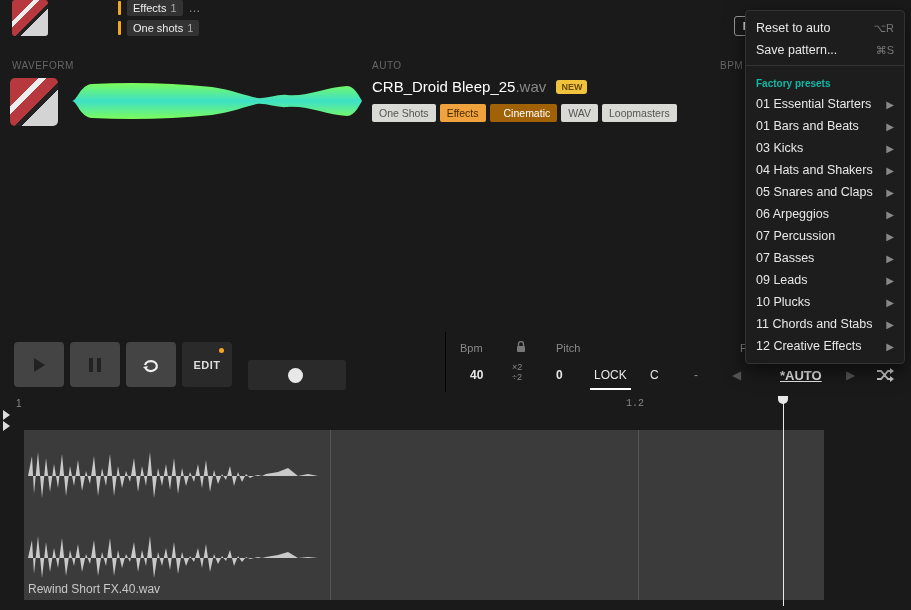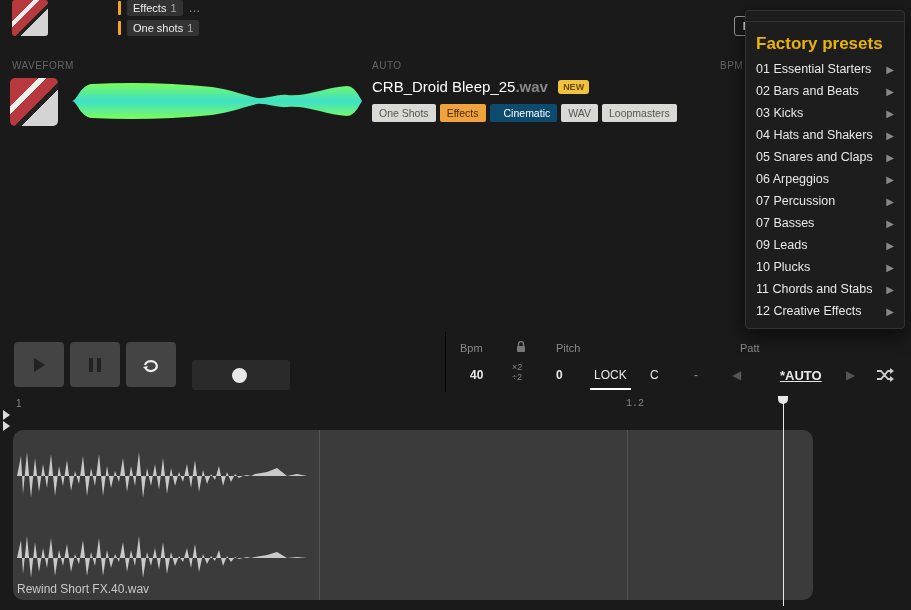--- a/index.html
+++ b/index.html
@@ -23,27 +23,27 @@
   .hdrrow .nm { position:absolute; left:362px; }
   .hdrrow .bpm { position:absolute; left:710px; }
 
   
   .sample { position:absolute; left:10px; top:78px; right:10px; height:50px; }
   .thmb { width:48px; height:48px; border-radius:5px;
     background:linear-gradient(135deg,#b7383d 0 30%,#eee 30% 38%,#b7383d 38% 55%,#222 55% 62%,#d4d4d4 62%); position:absolute; left:0; top:0; }
   .wave-prev { position:absolute; left:62px; top:4px; width:290px; height:38px; }
   .name-area { position:absolute; left:362px; top:0; }
   .sname { color:#fff; font-size:15px; }
-  .sname .ext { color:#888;font-weight:bold; }
+  .sname .ext { color:#888; }
   .new-badge { display:inline-block; background:#f0c33c; color:#6b4a00; font-size:9px; font-weight:bold; padding:2px 5px; border-radius:3px; margin-left:6px; vertical-align:2px;}
   .tagpills { margin-top:8px; display:flex; gap:4px; }
   .tp { font-size:10.5px; padding:3px 7px; border-radius:2px; color:#4a2a00; }
   .tp.grey { background:#d9d9d5; color:#555; }
   .tp.orange { background:#f0a33c; }
-  .tp.dorange { background:#0c4a6e; color:#fff;padding-left:14px; }
+  .tp.dorange { background:#a16207; color:#fff;padding-left:14px; }
 
   
 
   
   .tbar { position:absolute; left:0; top:332px; right:0; height:60px; display:flex; }
   .tleft { display:flex; padding:10px 0 10px 14px; gap:6px; }
   .btn-sq { width:50px; height:45px; background:#444; border-radius:4px; display:flex; align-items:center; justify-content:center; cursor:pointer; }
   .edit-btn { position:relative; background:#2a2a2a; color:#ddd; font-size:11px; font-weight:bold; letter-spacing:0.5px;}
   .edit-dot { position:absolute; top:6px; right:8px; width:5px; height:5px; border-radius:50%; background:#f5a623;}
   .slider { margin-left:10px; margin-top:10px; position:relative; width:98px; height:45px; display:flex; align-items:center; }
@@ -72,32 +72,32 @@
   .v-shuf { left:416px; color:#ccc;}
 
   
   .ruler { position:absolute; left:12px; right:10px; top:398px; height:14px; color:#888; font-size:10px;}
   .ruler .m1 { position:absolute; left:4px; }
   .ruler .m12 { position:absolute; left:614px;font-family:Liberation Mono, monospace; }
   .slice-mark { position:absolute; left:0; top:410px; width:16px; }
   .tri-r { width:0;height:0;border-top:5px solid transparent;border-bottom:5px solid transparent;border-left:7px solid #ddd; margin-bottom:1px; margin-left:3px;}
 
   
-  .editwave { position:absolute; left:13px; top:430px; width:800px; height:170px; background:#3b3b3b;border-radius:10px; }
+  .editwave { position:absolute; left:24px; top:430px; width:800px; height:170px; background:#3b3b3b; }
   .editwave .gridline { position:absolute; top:0; bottom:0; width:1px; background:#555; }
   .editwave .wave { position:absolute; left:4px; width:100%; }
   .wfname { position:absolute; left:4px; bottom:4px; color:#c8c8c8; font-size:12px; }
   .playline { position:absolute; top:396px; height:210px; width:1px; background:#e8e8e8;}
   .playhead { position:absolute; width:10px; height:8px; background:#e8e8e8; border-radius:0 0 5px 5px; transform:translateX(-50%);}
 
   
   .ddmenu { position:absolute; right:6px; top:10px; width:160px; background:#1d1d1d; border:1px solid #333; border-radius:4px; padding:6px 0; box-shadow:0 6px 20px rgba(0,0,0,0.6); z-index:50;}
   .ddrow { position:relative; padding:4px 10px; font-size:12.5px; color:#e8e8e8; cursor:pointer; display:flex; justify-content:space-between; align-items:center;}
   .ddrow .sc { color:#777; font-size:11px;}
-  .ddhdr { padding:8px 10px 4px; font-size:17px; font-weight:bold; color:#eab308;}
+  .ddhdr { padding:8px 10px 4px; font-size:10px; font-weight:bold; color:#14b8a6;}
   .ddsep { height:1px; background:#333; margin:4px 0;}
   .sub { color:#888; font-size:10px;}
   .menu-trigger { position:absolute; right:150px; top:16px; padding:3px 8px; border:1px solid #999; border-radius:3px; background:#1a1a1a; color:#eee; font-size:11px; font-weight:bold;}
 
   svg { display:block; }
 </style>
 </head>
 <body>
 
 <div class="top">
@@ -164,20 +164,24 @@
           <rect x="1" y="1" width="4" height="14" fill="#222"></rect>
           <rect x="9" y="1" width="4" height="14" fill="#222"></rect>
         </svg>
     </div>
     <div class="btn-sq">
       <svg width="18" height="16" viewBox="0 0 18 16">
           <path d="M3 8 A6 5 0 1 1 4 12" fill="none" stroke="#eee" stroke-width="2.2"></path>
           <path d="M1 10 L4 13 L6 9 Z" fill="#eee"></path>
         </svg>
     </div>
+    <div class="btn-sq edit-btn">
+      <span class="edit-dot"></span>
+      <span>EDIT</span>
+    </div>
     <div class="slider">
       <div class="slider-track">
         <div class="slider-knob"></div>
       </div>
     </div>
   </div>
   <div class="tright">
     <div class="labrow">
       <span class="lab-bpm">Bpm</span>
       <span class="lab-lock">
@@ -231,28 +235,36 @@
     <path fill="#c9c9c9" d="M0,30 L4,12 6,46 10,8 14,50 18,14 22,44 26,20 30,40 34,10 38,48 42,22 46,38 50,16 54,44 58,26 62,36 66,12 70,48 74,24 78,38 82,10 86,48 90,22 94,40 98,26 102,34 106,14 110,44 114,22 118,38 122,8 126,50 130,24 134,38 138,20 142,42 146,14 150,46 154,24 158,38 162,28 166,34 170,20 174,40 178,16 182,44 186,26 190,36 194,28 198,33 202,22 206,38 210,28 214,34 218,29 222,31 226,30 230,29 234,30 238,29 250,27 260,24 270,30 280,29 290,30 300,30 L800,30 Z"></path>
   </svg>
   <div class="wfname">Rewind Short FX.40.wav</div>
 </div>
 <div class="playline" style="left:783px"></div>
 <div class="playhead" style="left:783px; top:396px"></div>
 
 <div class="menu-trigger"><span>M</span></div>
 
 <div class="ddmenu">
+  <div class="ddrow">
+    <span>Reset to auto</span>
+    <span class="sc">⌥R</span>
+  </div>
+  <div class="ddrow">
+    <span>Save pattern...</span>
+    <span class="sc">⌘S</span>
+  </div>
   <div class="ddsep"></div>
   <div class="ddhdr">Factory presets</div>
   <div class="ddrow">
       <span>01 Essential Starters</span>
       <span class="sub">▶</span>
     </div>
   <div class="ddrow">
-      <span>02 Bars and Beats</span>
+      <span>01 Bars and Beats</span>
       <span class="sub">▶</span>
     </div>
   <div class="ddrow">
       <span>03 Kicks</span>
       <span class="sub">▶</span>
     </div>
   <div class="ddrow">
       <span>04 Hats and Shakers</span>
       <span class="sub">▶</span>
     </div>

